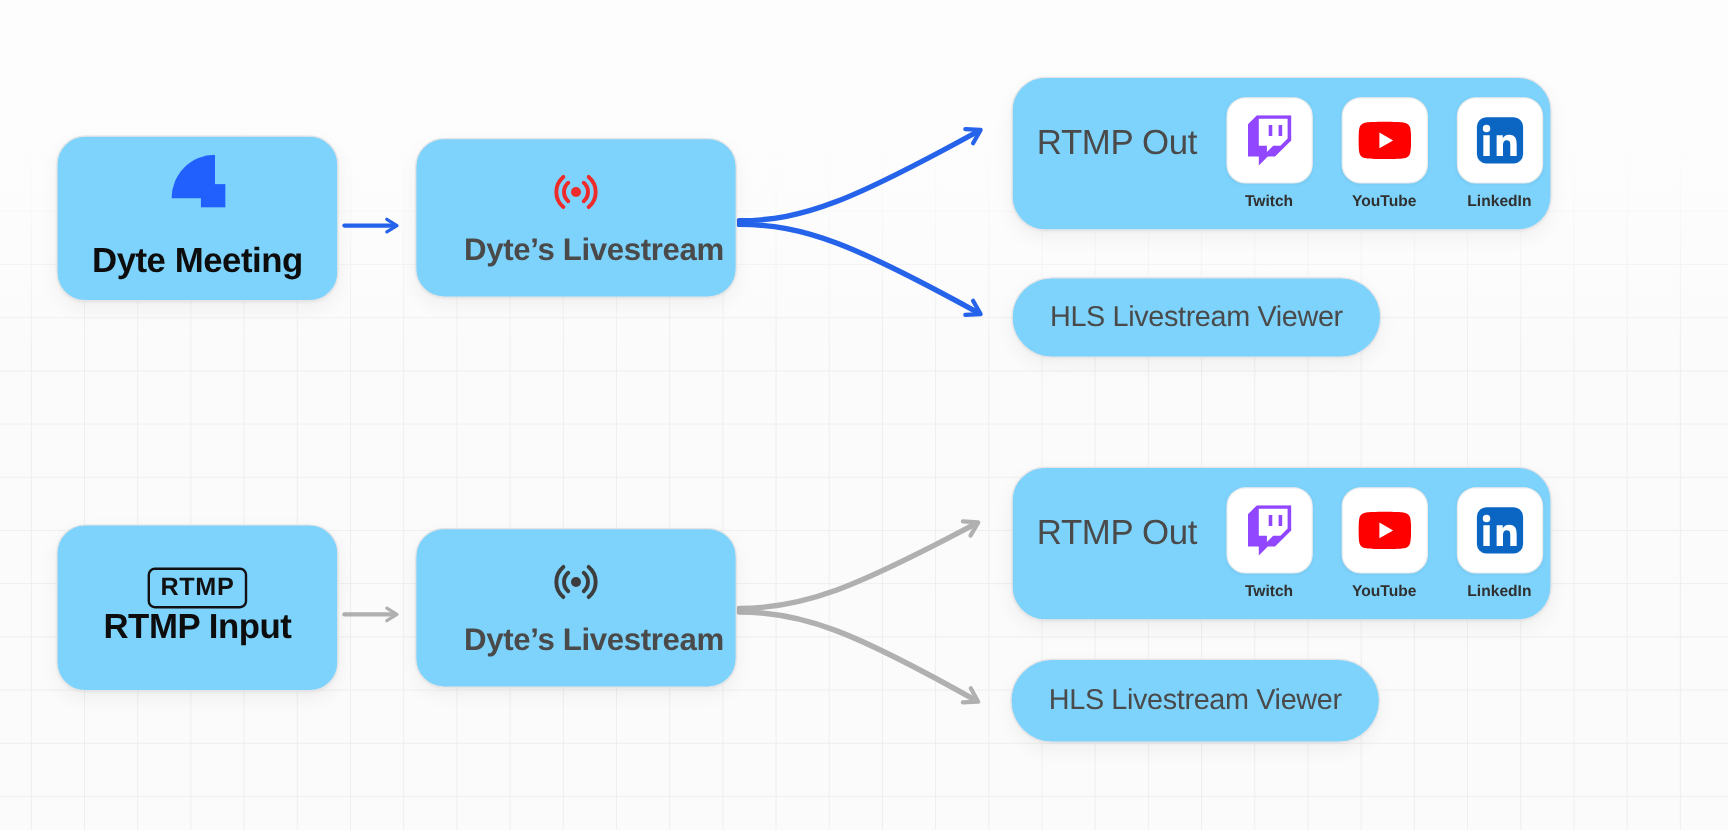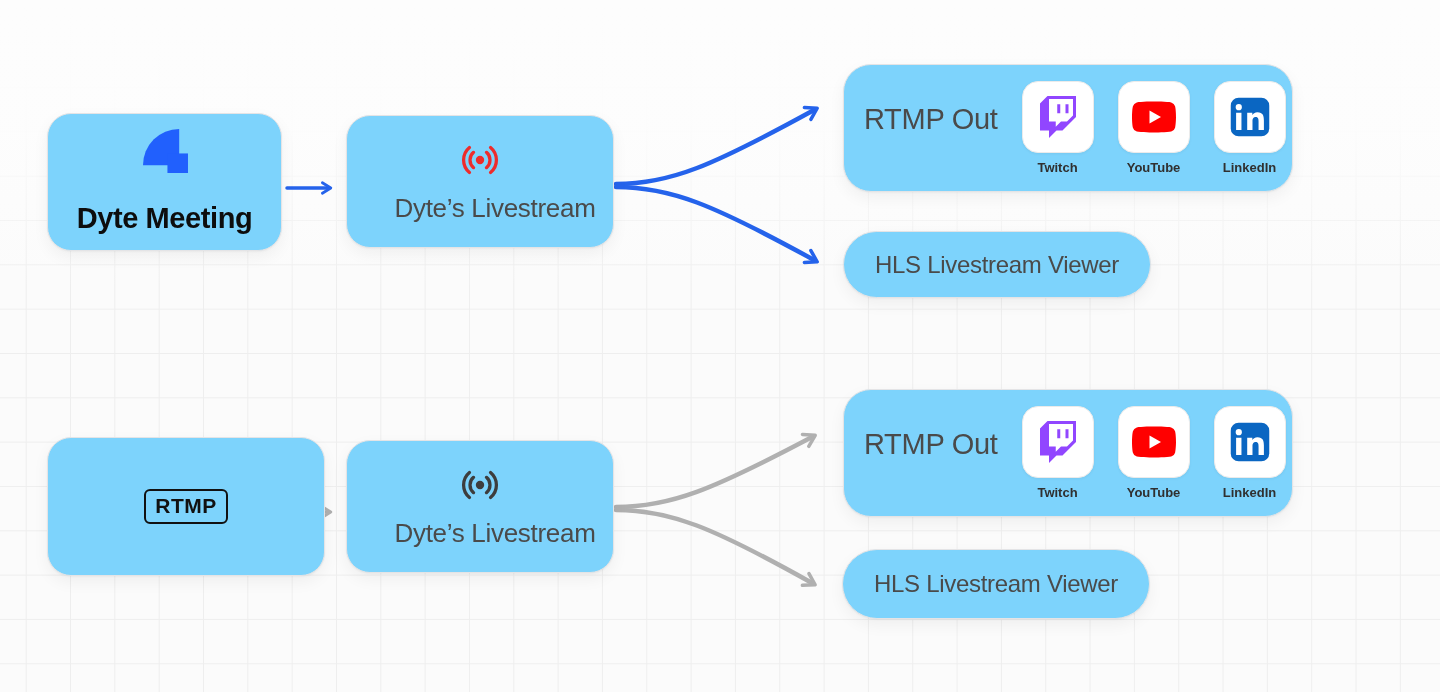--- a/index.html
+++ b/index.html
@@ -25,27 +25,27 @@
     position:absolute;z-index:3;box-sizing:border-box;
     background:#7dd3fc;border:1px solid #e4e4e6;
     box-shadow:0 1px 2px rgba(0,0,0,.04),0 6px 16px rgba(0,0,0,.05);
     display:flex;flex-direction:column;align-items:center;justify-content:center;
   }
   
   .n-meeting   {left:47px; top:113px; width:235px;height:138px;border-radius:24px;gap:29px;}
   .n-live-top  {left:346px;top:115px; width:268px;height:133px;border-radius:24px;gap:13px;}
   .n-rtmp-top  {left:843px;top:64px;  width:450px;height:128px;border-radius:28px;}
   .n-hls-top   {left:843px;top:231px; width:308px;height:67px; border-radius:34px;}
-  .n-input     {left:47px; top:437px; width:278px;height:139px;border-radius:24px;}
+  .n-input     {left:47px; top:437px; width:235px;height:139px;border-radius:24px;}
   .n-live-bot  {left:346px;top:440px; width:268px;height:133px;border-radius:24px;gap:13px;}
   .n-rtmp-bot  {left:843px;top:389px; width:450px;height:128px;border-radius:28px;}
   .n-hls-bot   {left:842px;top:549px; width:308px;height:70px; border-radius:35px;}
   
   .title-bold{font-size:29px;font-weight:700;color:#0d0d0d;letter-spacing:-.4px;}
-  .title-gray{font-size:26px;font-weight:400;color:#4a4a4a;letter-spacing:-.3px;margin-left:30px;}
+  .title-gray{font-size:26px;font-weight:700;color:#4a4a4a;letter-spacing:-.3px;margin-left:30px;}
   .hls-label {font-size:24px;font-weight:500;color:#4a4a4a;letter-spacing:-.3px;}
   .rtmp-out-label{font-size:29px;font-weight:500;color:#4a4a4a;letter-spacing:-.3px;margin-bottom:17px;}
   
   .rtmp-row{flex-direction:row;justify-content:flex-start;align-items:center;padding-left:20px;gap:24px;}
   .dest{display:flex;flex-direction:column;align-items:center;gap:7px;}
   .dest-card{
     width:70px;height:70px;border-radius:16px;background:#fff;
     border:1px solid #ebebeb;box-shadow:0 1px 3px rgba(0,0,0,.05);
     display:flex;align-items:center;justify-content:center;
   }
@@ -138,20 +138,21 @@
     <span class="dest-name">LinkedIn</span>
   </div>
 </div>
 
 <div class="node n-hls-top">
   <span class="hls-label">HLS Livestream Viewer</span>
 </div>
 
 <div class="node n-input">
   <span class="rtmp-badge">RTMP</span>
+  <span class="title-bold">RTMP Input</span>
 </div>
 
 <div class="node n-live-bot">
   <span class="icon-wrap">
     <svg width="48" height="40" viewBox="0 0 52 44" fill="none" stroke="#3d3d3d" stroke-width="3.6" stroke-linecap="round">
       <circle cx="26" cy="22" r="4.6" fill="#3d3d3d" stroke="none"></circle>
       <path d="M18.9,13.6 A11,11 0 0 0 18.9,30.4"></path>
       <path d="M14.4,8.2 A18,18 0 0 0 14.4,35.8"></path>
       <path d="M33.1,13.6 A11,11 0 0 1 33.1,30.4"></path>
       <path d="M37.6,8.2 A18,18 0 0 1 37.6,35.8"></path>

